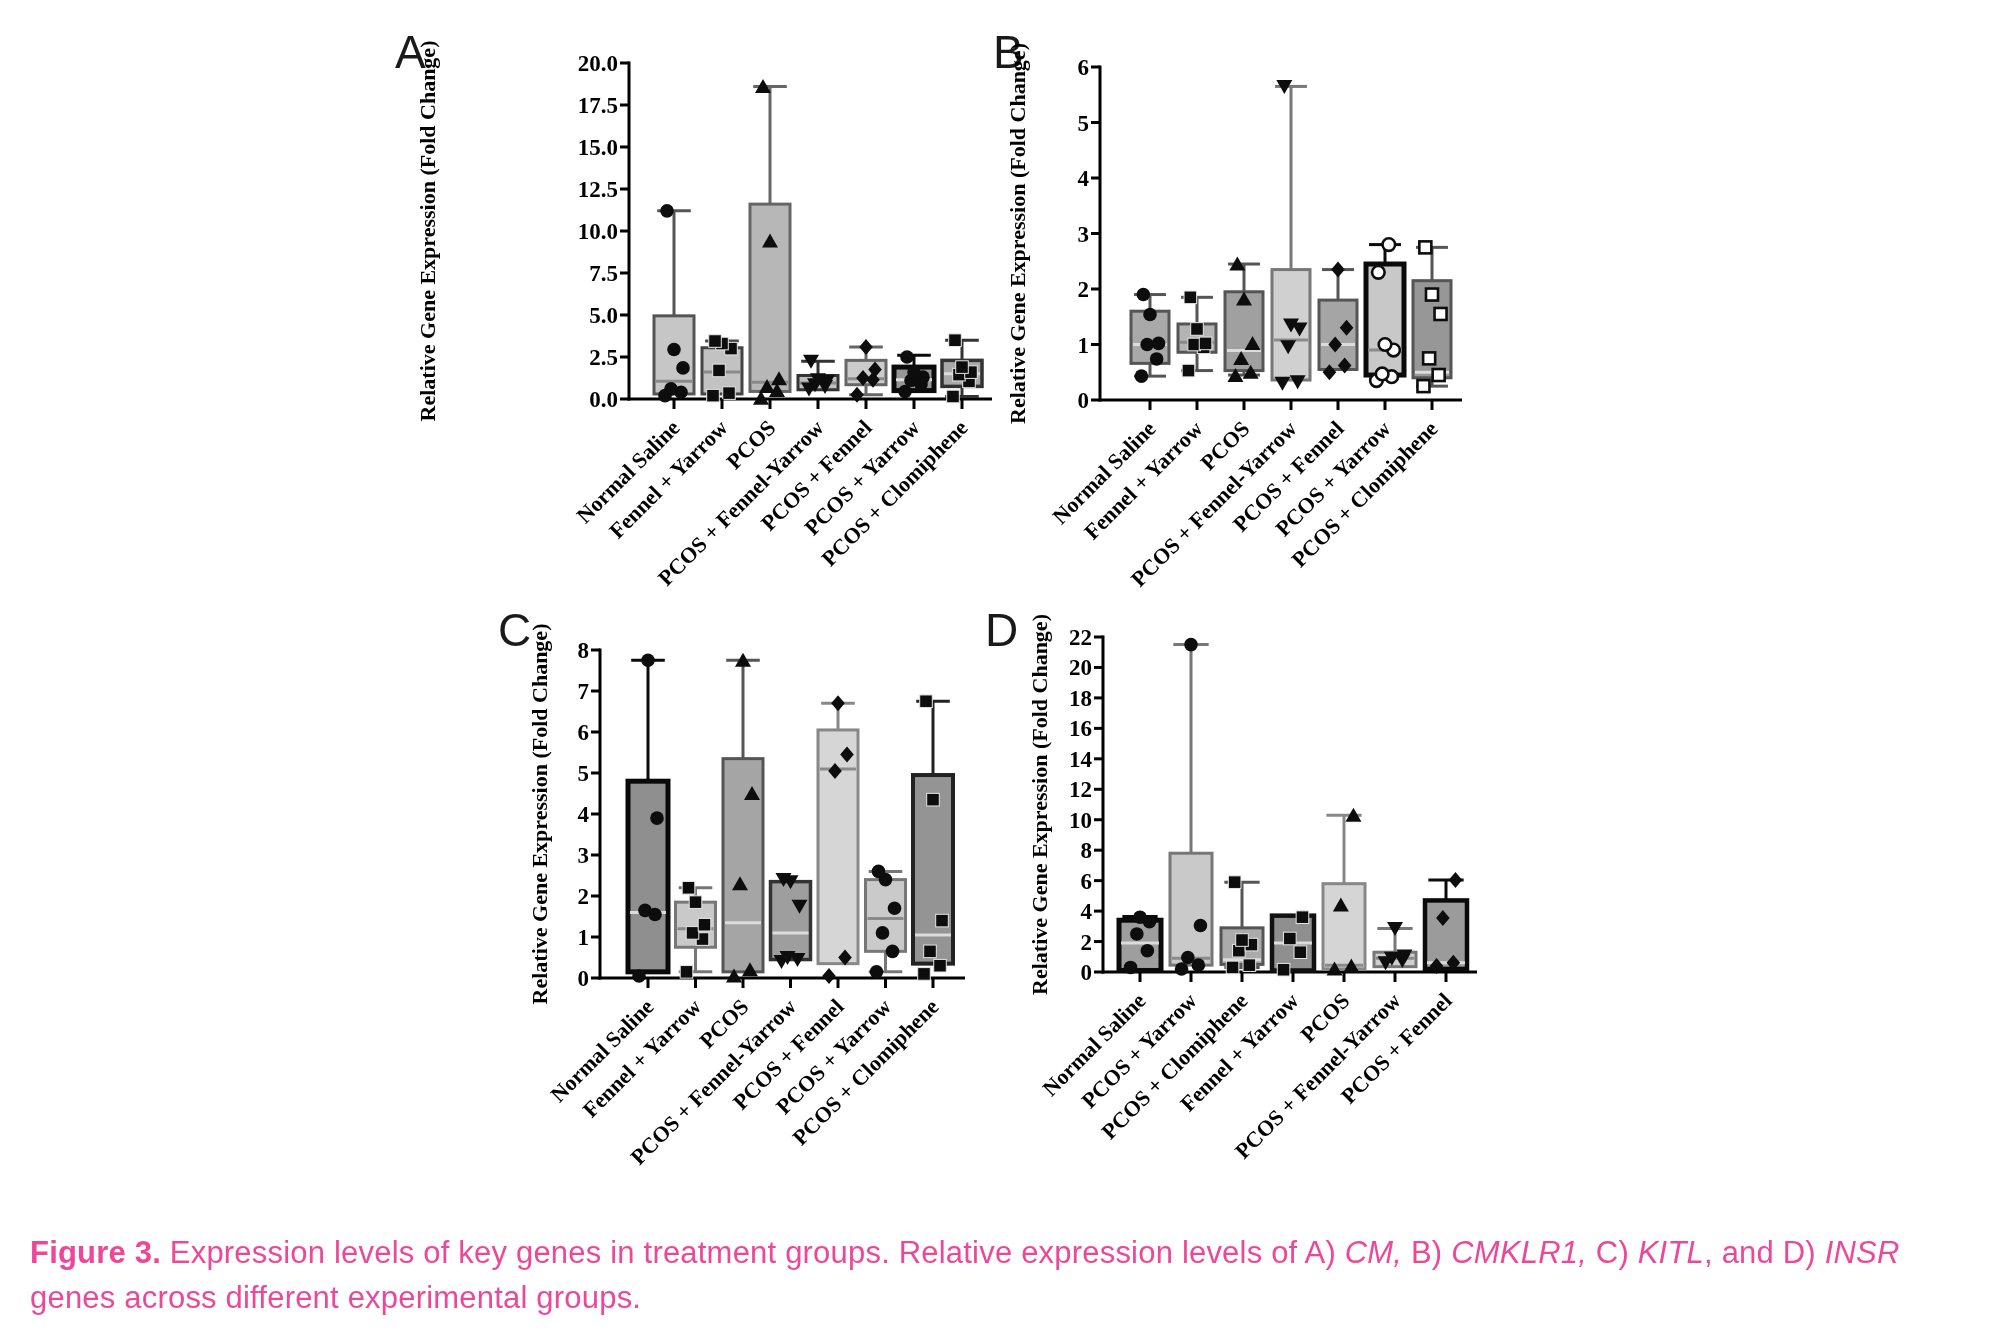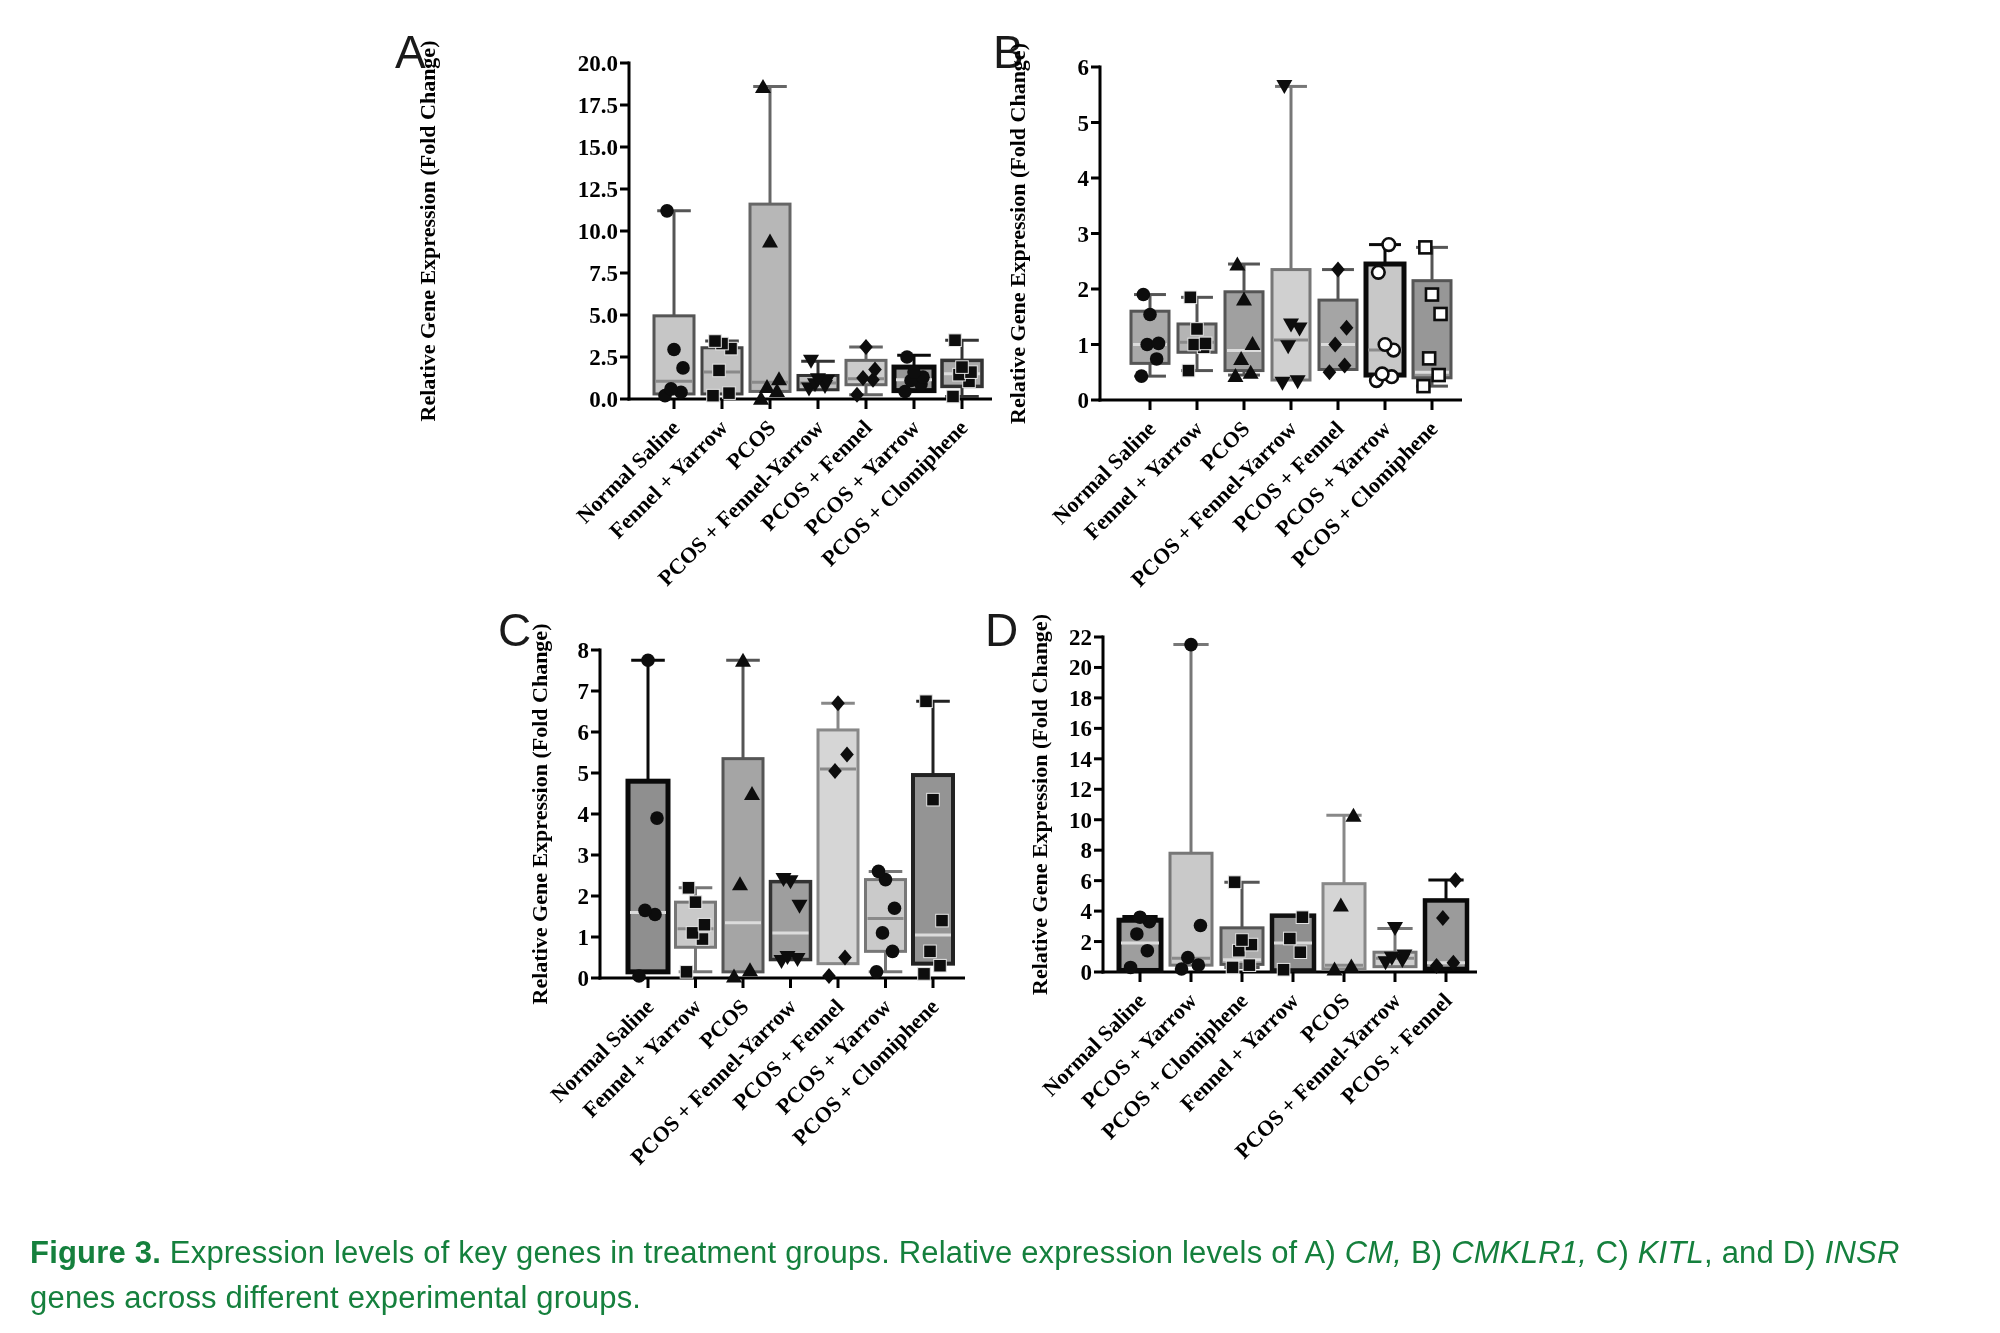--- a/index.html
+++ b/index.html
@@ -1,20 +1,20 @@
 <!DOCTYPE html>
 <html><head>
 <meta charset="utf-8">
 <style>
   html,body{margin:0;padding:0;background:#fff;}
   #figure{position:relative;width:2000px;height:1333px;background:#ffffff;overflow:hidden;
           font-family:"Liberation Sans",sans-serif;}
   .panel-svg{position:absolute;overflow:visible;}
   .caption{position:absolute;left:30px;top:1200px;width:1945px;
-           font-family:"Liberation Sans",sans-serif;font-size:31px;line-height:1.45;color:#15803d;
+           font-family:"Liberation Sans",sans-serif;font-size:31px;line-height:1.45;color:#ec4899;
            letter-spacing:0.2px;}
   .caption .bold{font-weight:700;}
   .caption .italic{font-style:italic;}
   text{fill:#000;}
   .axis-text{font-family:"Liberation Serif",serif;font-weight:700;}
   .panel-letter{font-family:"Liberation Sans",sans-serif;font-weight:400;font-size:46px;fill:#1a1a1a;}
 </style>
 </head>
 <body>
 

